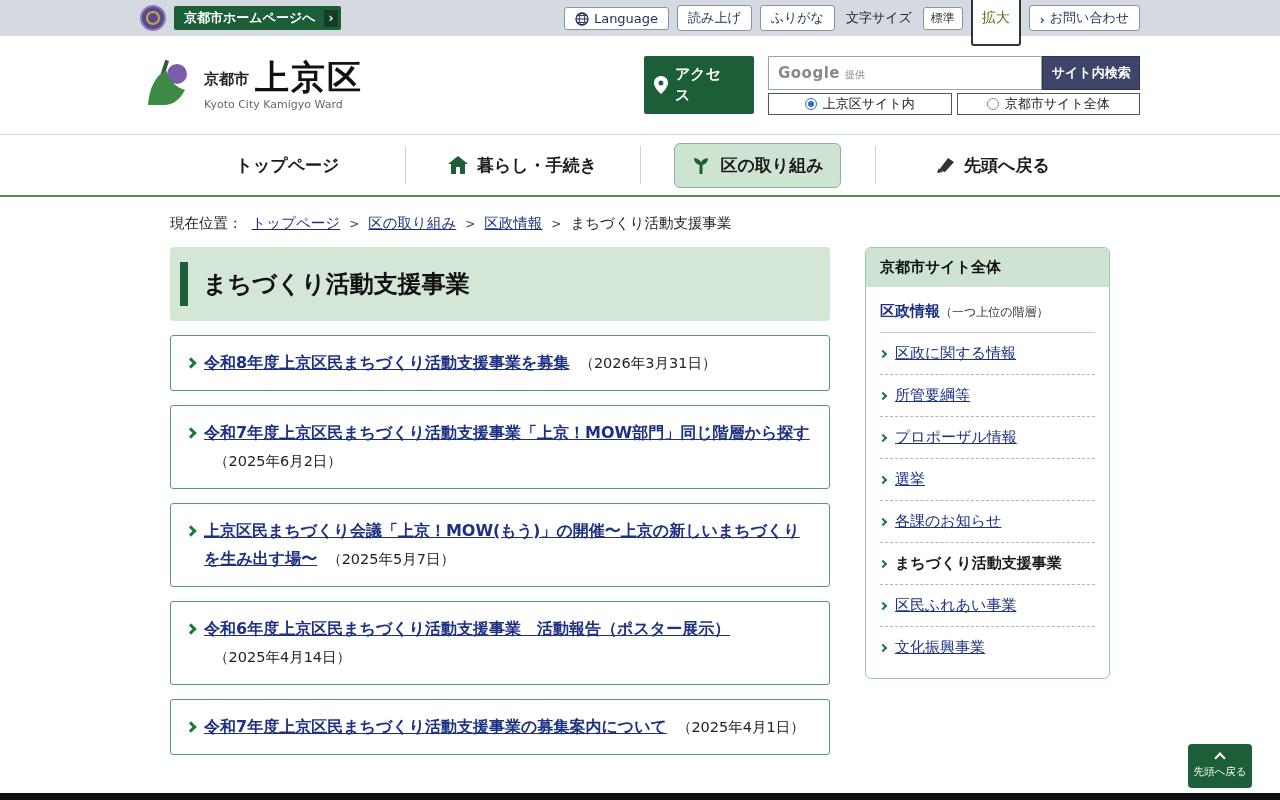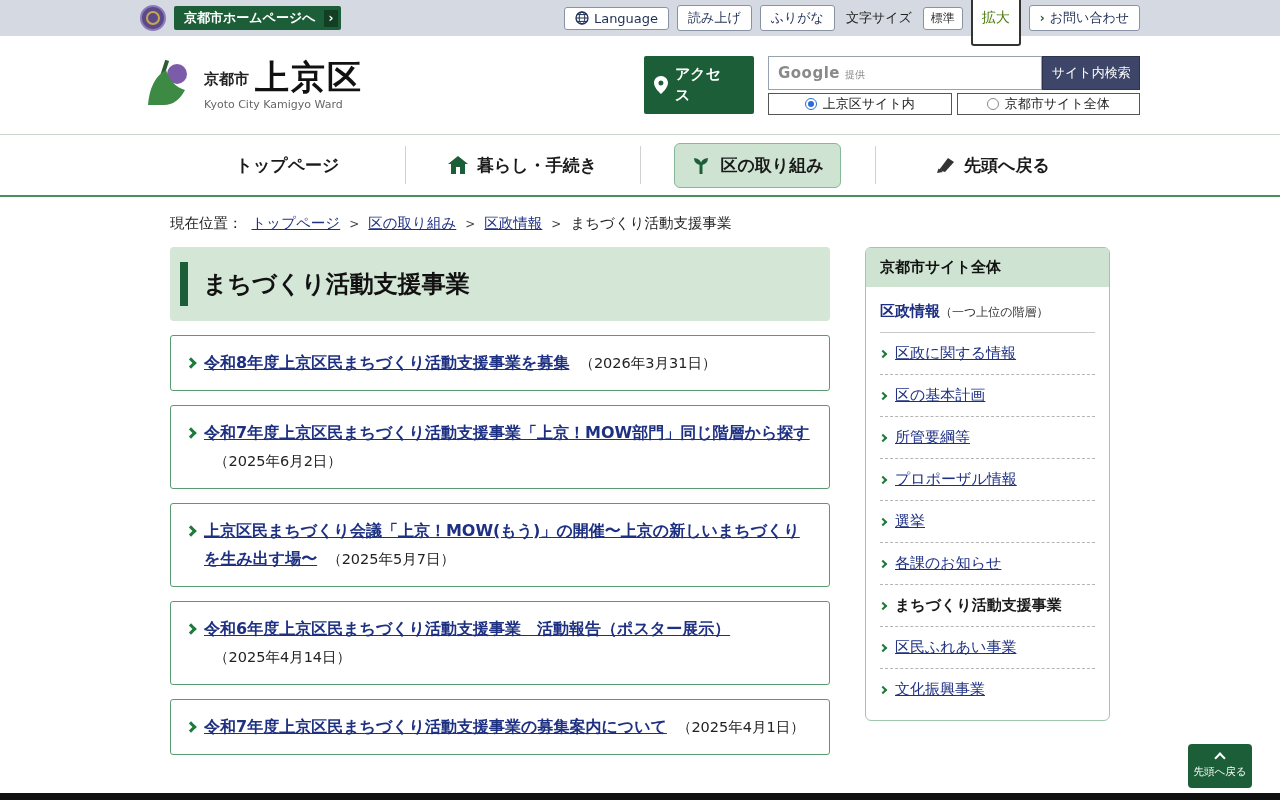--- a/index.html
+++ b/index.html
@@ -11,21 +11,21 @@
 
   
   .topbar { background:#d5dae2; height:36px; }
   .topbar-inner { display:flex; justify-content:space-between; align-items:center; height:100%; }
   .topbar-left { display:flex; align-items:center; gap:8px; }
   .emblem { width:26px; height:26px; border-radius:50%; background:#5b4a8a; border:2px solid #8d7cba; position:relative; flex-shrink:0; }
   .emblem::after { content:""; position:absolute; inset:4px; border-radius:50%; border:2px solid #c9a84c; }
   .home-btn { display:flex; align-items:center; background:#1b5e37; color:#fff; font-size:13px; padding:3px 3px 3px 10px; border-radius:2px; text-decoration:none; font-weight:bold; }
   .home-btn .arrow-box { background:#123f24; color:#fff; margin-left:8px; padding:1px 5px; font-size:12px; line-height:15px; }
   .topbar-right { display:flex; align-items:center; gap:8px; }
-  .util-btn { background:#fff; border:1px solid #8a93a5; border-radius:3px; padding:3px 10px; font-size:13px; color:#1e2f55; display:flex; align-items:center; gap:5px; font-family:inherit; cursor:pointer; }
+  .util-btn { background:#fff; border:1px solid #8a93a5; border-radius:3px; padding:3px 10px; font-size:13px; color:#1e2f55; display:flex; align-items:flex-end; gap:5px; font-family:inherit; cursor:pointer; }
   .util-btn.small { padding:2px 7px; font-size:12px; color:#333; }
   .util-btn.big { padding:17px 9px; font-size:14px; font-weight:normal; border:2px solid #333; color:#4d7c0f; }
   .fontsize-label { font-size:13px; color:#222; margin:0 3px; }
   .chev-sm { color:#1b5e37; font-weight:bold; font-size:12px; }
 
   
   header { height:99px; background:#fff; border-bottom:1px solid #ccd6cc; }
   .header-inner { display:flex; align-items:center; justify-content:space-between; height:100%; }
   .brand { display:flex; align-items:flex-start; gap:10px; text-decoration:none; color:inherit; }
   .brand-text { display:flex; flex-direction:column; }
@@ -34,21 +34,21 @@
   .brand-ward { font-size:34px; font-weight:bold; color:#111; line-height:1.1; letter-spacing:2px; }
   .brand-en { font-size:11px; color:#666; margin-top:2px; }
   .header-right { display:flex; align-items:flex-start; gap:14px; }
   .access-btn { width:110px; height:58px; background:#1b5e37; color:#fff; border-radius:2px; display:flex; align-items:center; gap:7px; padding:0 10px; font-size:15px; font-weight:bold; text-decoration:none; line-height:1.35; }
   .access-btn .access-label { width:48px; word-break:break-all; }
   .search-area { width:372px; }
   .search-row { display:flex; }
   .search-input { width:302px; height:34px; background:#fff; border:1px solid #98a1ae; display:flex; align-items:center; padding:0 9px; gap:5px; cursor:text; }
   .g-logo { color:#8a8a8a; font-size:15px; font-weight:bold; letter-spacing:.5px; }
   .g-teikyo { color:#8a8a8a; font-size:10px; margin-top:5px; }
-  .search-btn { width:108px; height:34px; background:#3d4668; color:#fff; border:1px solid #2c3450; font-size:13px; font-weight:normal; font-family:inherit; cursor:pointer; }
+  .search-btn { width:108px; height:34px; background:#3d4668; color:#fff; border:1px solid #2c3450; font-size:13px; font-weight:bold; font-family:inherit; cursor:pointer; }
   .radio-row { display:flex; gap:5px; margin-top:3px; }
   .radio-box { flex:1; height:22px; background:#fff; border:1px solid #555; display:flex; align-items:center; justify-content:center; gap:6px; font-size:13px; color:#222; cursor:pointer; }
   .radio { width:12px; height:12px; border-radius:50%; border:1px solid #8a8a8a; background:#fff; position:relative; flex-shrink:0; }
   .radio.checked { border-color:#2b6cd4; }
   .radio.checked::after { content:""; position:absolute; inset:2px; background:#2b6cd4; border-radius:50%; }
 
   
   nav { background:#fff; border-bottom:2px solid #4c8f5c; }
   .nav-inner { display:flex; height:60px; align-items:center; }
   .nav-item { flex:1; display:flex; justify-content:center; align-items:center; position:relative; height:100%; cursor:pointer; text-decoration:none; color:#1a1a1a; }
@@ -255,24 +255,20 @@
       <div class="side-parent">
         <a>区政情報</a><span class="parent-suffix">（一つ上位の階層）</span>
       </div>
       <ul class="side-list">
         <li>
             <span class="chev"></span>
             <a>区政に関する情報</a>
           </li>
         <li>
             <span class="chev"></span>
-            <a>区の基本計画</a>
-          </li>
-        <li>
-            <span class="chev"></span>
             <a>所管要綱等</a>
           </li>
         <li>
             <span class="chev"></span>
             <a>プロポーザル情報</a>
           </li>
         <li>
             <span class="chev"></span>
             <a>選挙</a>
           </li>

